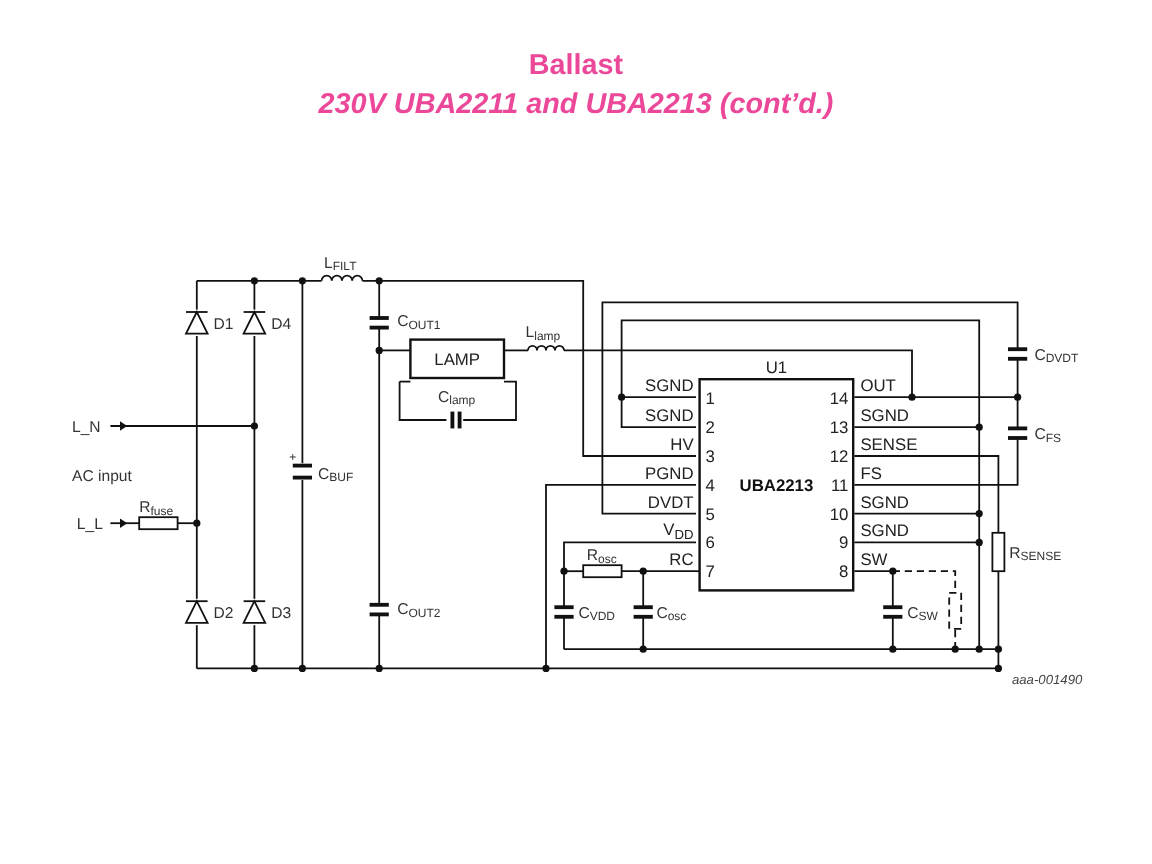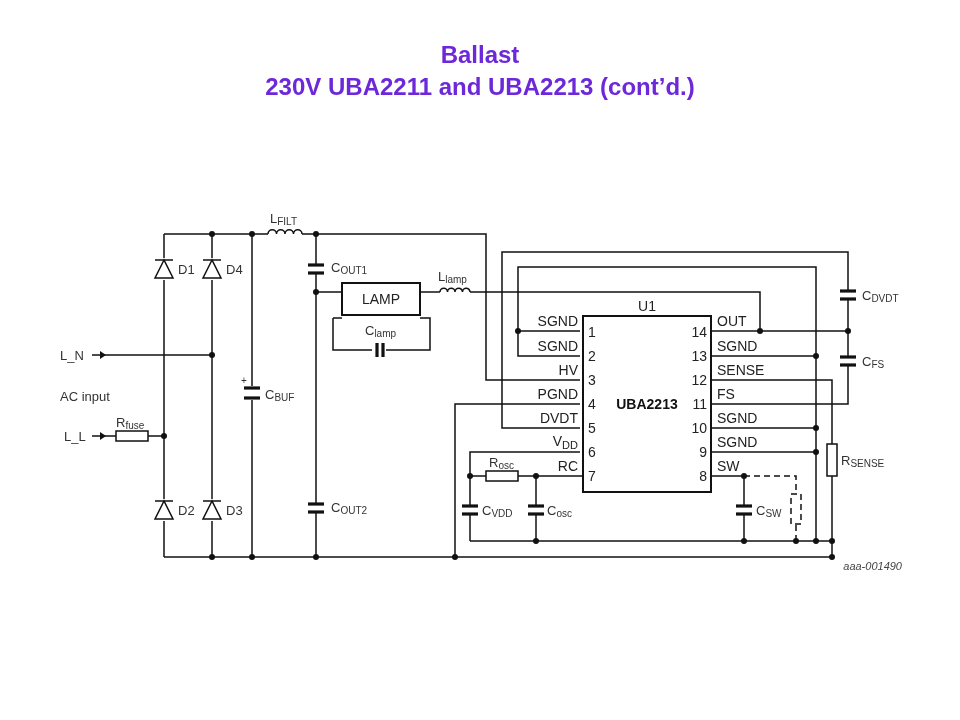--- a/index.html
+++ b/index.html
@@ -1,19 +1,19 @@
 <!DOCTYPE html>
 <html><head>
 <meta charset="utf-8">
 <style>
   html, body { margin: 0; padding: 0; background: #ffffff; }
   body { width: 960px; height: 720px; position: relative; overflow: hidden; font-family: "Liberation Sans", sans-serif; }
-  .title { position: absolute; left: 0; width: 960px; text-align: center; font-weight: bold; color: #6d28d9; font-size: 24px; line-height: 30px; }
+  .title { position: absolute; left: 0; width: 960px; text-align: center; font-weight: bold; color: #ec4899; font-size: 24px; line-height: 30px; }
   #t1 { top: 40px; }
-  #t2 { top: 72px; }
+  #t2 { top: 72px; font-style: italic; }
   svg { position: absolute; left: 0; top: 0; }
   svg text { font-family: "Liberation Sans", sans-serif; fill: #333; }
   .w { stroke: #111; stroke-width: 1.5; fill: none; }
   .dash { stroke: #111; stroke-width: 1.5; fill: none; stroke-dasharray: 6 4; }
   .plate { stroke: #111; stroke-width: 3.2; }
   .dot { fill: #111; }
   .lbl { font-size: 13px; }
   .sub { font-size: 10px; }
   .pin { font-size: 14px; fill: #222; }
   .chip { font-size: 14px; font-weight: bold; fill: #111; }

